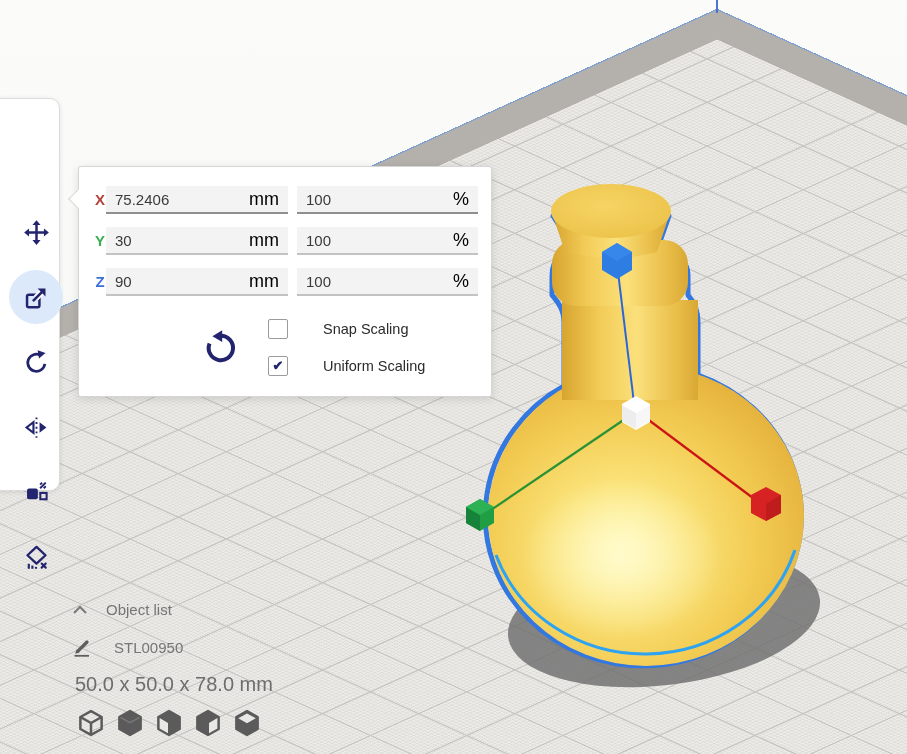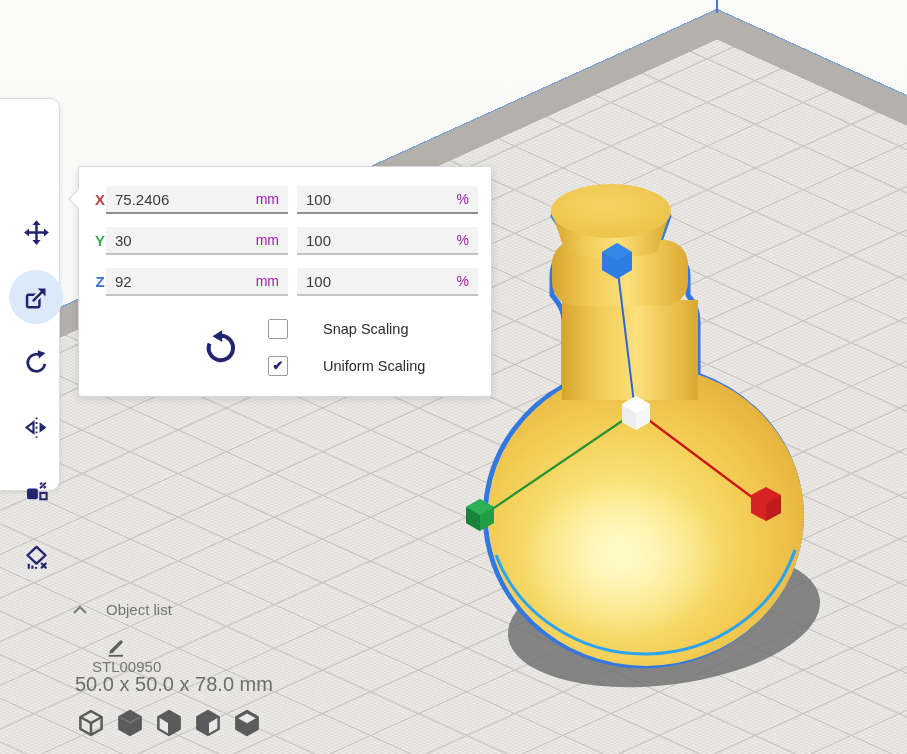--- a/index.html
+++ b/index.html
@@ -52,40 +52,40 @@
     transform:rotate(45deg);
   }
   .axis-row { position:absolute; left:0; width:100%; height:28px; }
   .axis-row.r0 { top:19px; } .axis-row.r1 { top:60px; } .axis-row.r2 { top:101px; }
   .axis-label { position:absolute; left:13px; top:5px; width:16px; font-size:15px; font-weight:bold; text-align:center; }
   .field { position:absolute; top:0; height:28px; background:#f3f3f3;
            border-bottom:2px solid #c3c3c3; display:flex; align-items:center;
            padding:0 9px; font-size:15px; color:#3a3a3a; }
   .axis-row.r0 .field { border-bottom-color:#8f8f8f; }
   .field .val { flex:1; }
-  .field .unit { color:#a21caf; font-size:14px; }
+  .field .unit { color:#000000; font-size:18px; }
   .field.mm { left:27px;  width:182px; }
   .field.pc { left:218px; width:181px; }
 
   .reset-btn { position:absolute; left:122px; top:328px; width:38px; height:38px; cursor:pointer; }
   .checkbox-row { position:absolute; left:189px; display:flex; align-items:center; height:21px;gap:24px; }
   .checkbox-row.snap { top:317px; } .checkbox-row.uniform { top:354px; }
   .checkbox { width:20px; height:20px; background:#fff; border:1px solid #9b9b9b;
               border-radius:2px; display:flex; align-items:center; justify-content:center;
               font-size:13px; color:#23246e; }
   .checkbox .mark { display:none; font-weight:bold; }
   .checkbox.checked .mark { display:block; }
   .checkbox-label { margin-left:11px; font-size:14.5px; color:#2b2b2b; }
   
   .scale-popup .reset-btn { left:122px; top:162px; }
   .scale-popup .checkbox-row.snap { top:151px; } .scale-popup .checkbox-row.uniform { top:188px; }
 
   
   .object-list-row { position:absolute; left:72px; top:601px; display:flex; align-items:center; }
-  .stl-row { position:absolute; left:72px; top:636px; display:flex; align-items:center;flex-direction:column; }
+  .stl-row { position:absolute; left:72px; top:636px; display:flex; align-items:center; }
   .info-text { font-size:15px; color:#757575; }
   .object-list-row .info-text { margin-left:18px; }
   .stl-row .info-text { margin-left:20px; }
   .dims-text { position:absolute; left:75px; top:673px; font-size:20px; color:#6d6d6d; }
   .view-cubes { position:absolute; left:76px; top:708px; display:flex; gap:9px; }
   .view-cube { width:30px; height:30px; cursor:pointer; }
 </style>
 </head>
 <body>
 
@@ -261,21 +261,21 @@
       </div>
       <div class="field pc">
         <span class="val">100</span>
         <span class="unit">%</span>
       </div>
     </div>
 
     <div class="axis-row r2">
       <div class="axis-label" style="color: rgb(59, 111, 215);">Z</div>
       <div class="field mm">
-        <span class="val">92</span>
+        <span class="val">90</span>
         <span class="unit">mm</span>
       </div>
       <div class="field pc">
         <span class="val">100</span>
         <span class="unit">%</span>
       </div>
     </div>
 
     <div class="reset-btn">
       <svg viewBox="0 0 24 24" width="38" height="38">

